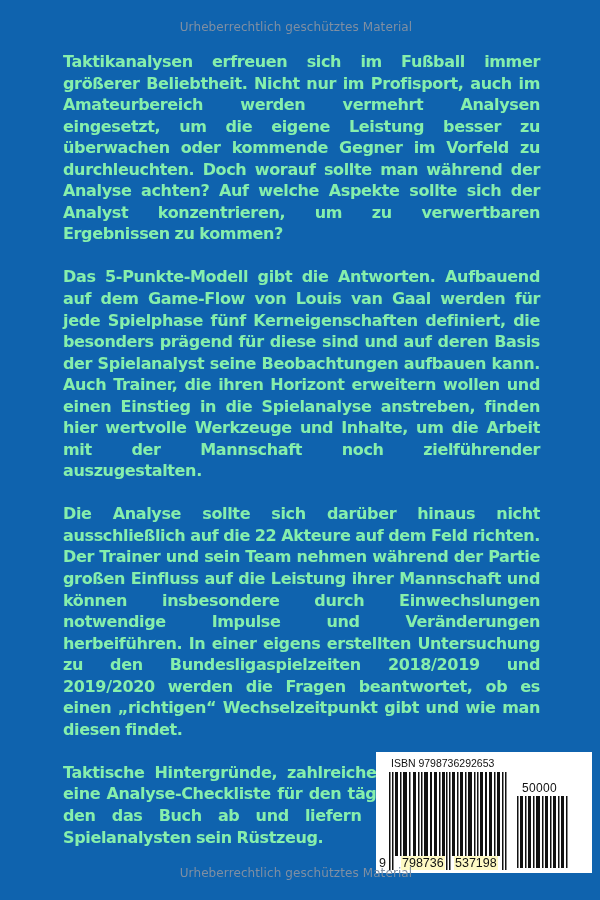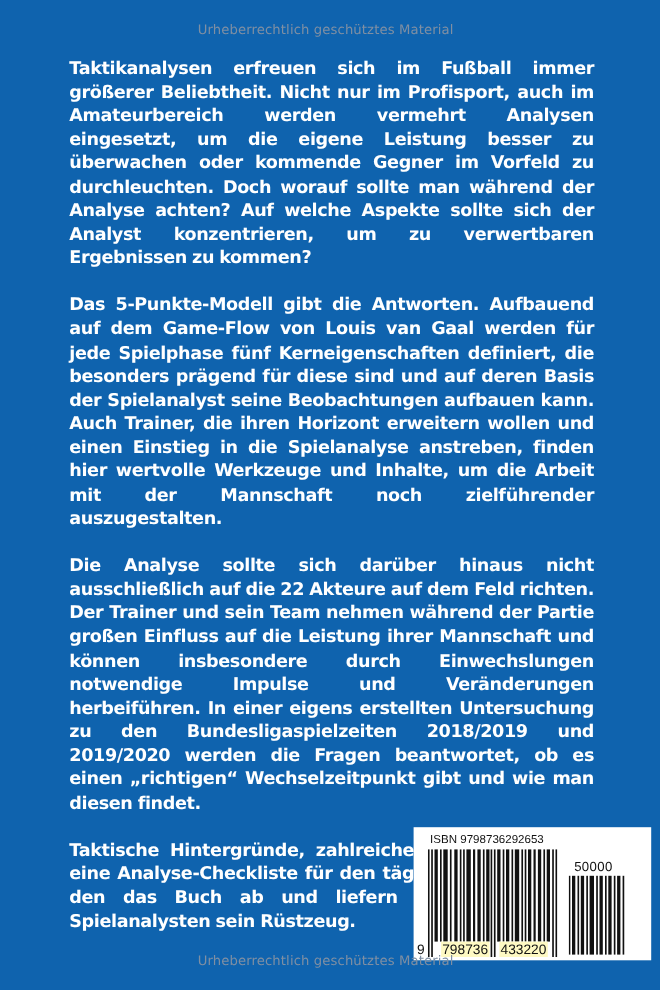--- a/index.html
+++ b/index.html
@@ -20,21 +20,21 @@
   }
   .watermark.top { top: 20px; }
   .watermark.bottom { top: 866px; }
   .text-block {
     position: absolute;
     left: 63px; top: 51px;
     width: 477px;
   }
   .para {
     margin: 0 0 21.5px 0;
-    color: #ffffff;
+    color: #86efac;
     font-weight: bold;
     font-size: 16px;
     line-height: 21.55px;
     text-align: justify;
     letter-spacing: -0.35px;
     word-spacing: -0.5px;
   }
   .barcode-box {
     position: absolute;
     left: 376px; top: 752px;
@@ -132,16 +132,16 @@
         <rect x="28" y="0" width="3" height="72"></rect>
       <rect x="33" y="0" width="1.5" height="72"></rect>
         <rect x="36" y="0" width="3" height="72"></rect>
       <rect x="41" y="0" width="1.5" height="72"></rect>
         <rect x="44" y="0" width="3" height="72"></rect>
       <rect x="49" y="0" width="1.5" height="72"></rect>
     </g>
   </svg>
   <span class="digits d1">9</span>
   <span class="digits d2">798736</span>
-  <span class="digits d3">433220</span>
+  <span class="digits d3">537198</span>
 </div>
 
 <div class="watermark bottom">Urheberrechtlich geschütztes Material</div>
 
 </body></html>

